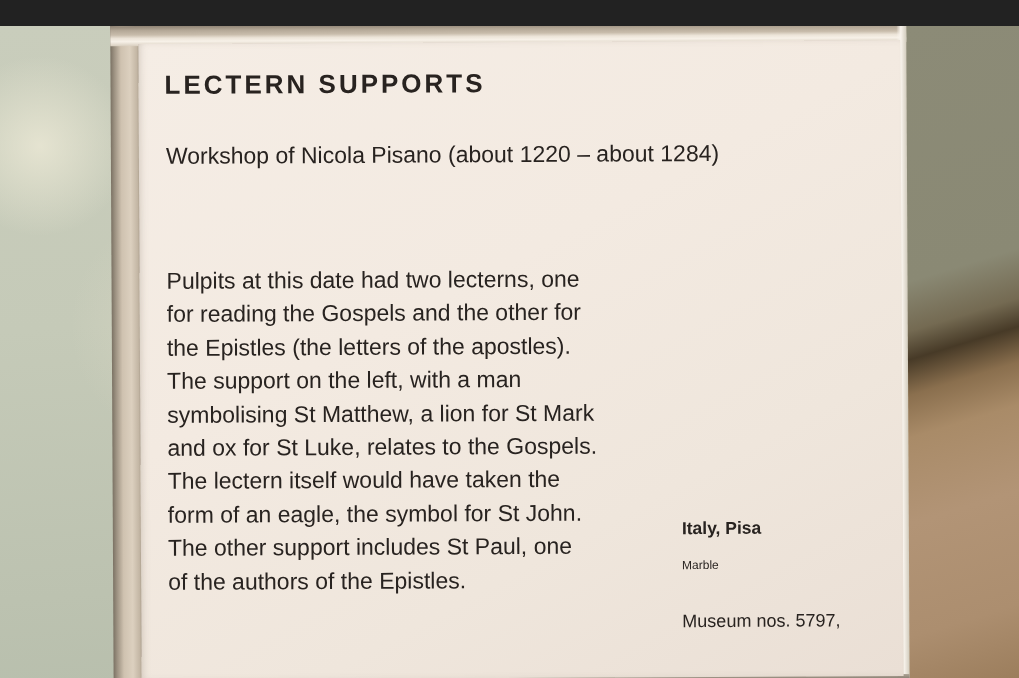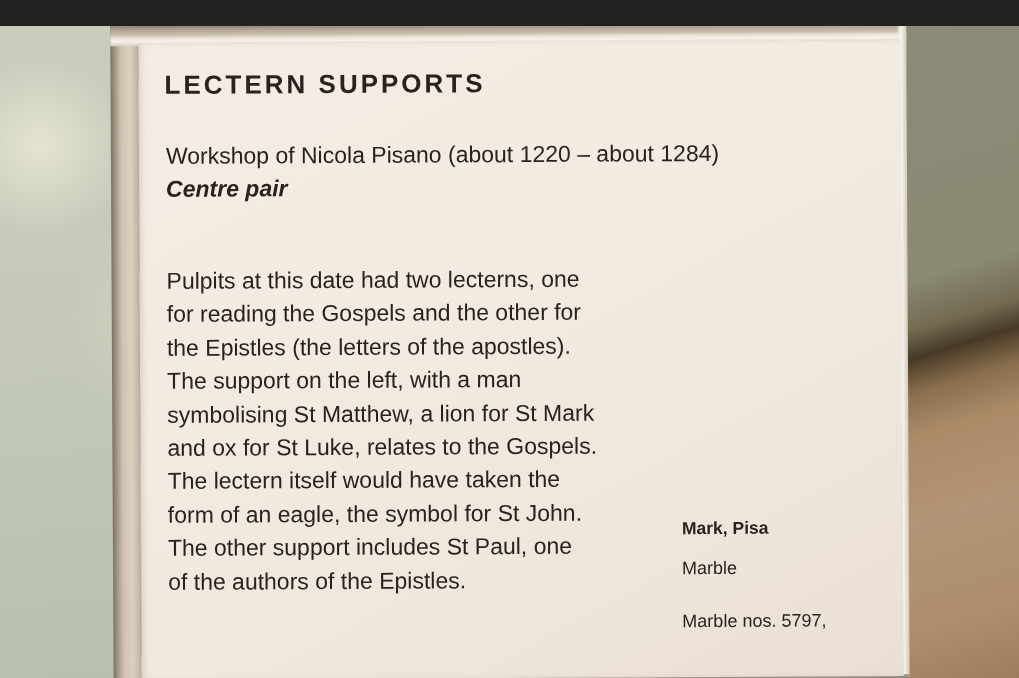--- a/index.html
+++ b/index.html
@@ -96,21 +96,21 @@
   .meta-subtitle    { top: 132px; font-style: italic; font-weight: 600; }
 
   .description {
     left: 27px; top: 221px;
     font-size: 23px;
     line-height: 33.4px;
     color: #262118;
   }
   .description div { position: static; white-space: nowrap; }
   .side-origin   { top: 477px; font-size: 17.5px; font-weight: 700; }
-  .side-material { top: 517px; font-size: 18px; }
+  .side-material { top: 517px; font-size: 12px; }
   .side-museum   { top: 568px; font-size: 18px; line-height: 24.5px; }
   .side-museum div { position: static; white-space: nowrap; }
   .side-block > div, .side-museum { left: 541px; }
 </style>
 </head>
 <body>
 
 <div class="photo">
 
   <div class="wall-left"></div>
@@ -123,38 +123,37 @@
     <div class="card-right-edge"></div>
     <div class="holder-bottom"></div>
 
     <div class="card">
 
       <div class="txt title">LECTERN SUPPORTS</div>
 
 
       <div class="txt meta meta-attribution">Workshop of Nicola Pisano (about 1220 – about 1284)</div>
 
-      <div class="txt meta meta-subtitle">Centre pair</div>
 
       <div class="txt description">
         <div>Pulpits at this date had two lecterns, one</div>
         <div>for reading the Gospels and the other for</div>
         <div>the Epistles (the letters of the apostles).</div>
         <div>The support on the left, with a man</div>
         <div>symbolising St Matthew, a lion for St Mark</div>
         <div>and ox for St Luke, relates to the Gospels.</div>
         <div>The lectern itself would have taken the</div>
         <div>form of an eagle, the symbol for St John.</div>
         <div>The other support includes St Paul, one</div>
         <div>of the authors of the Epistles.</div>
       </div>
 
-      <div class="txt side-origin" style="left:541px;">Mark, Pisa</div>
+      <div class="txt side-origin" style="left:541px;">Italy, Pisa</div>
 
       <div class="txt side-material" style="left:541px;">Marble</div>
 
       <div class="txt side-museum" style="left:541px;">
-        <div>Marble nos. 5797,</div>
+        <div>Museum nos. 5797,</div>
       </div>
 
     </div>
   </div>
 </div>
 
 </body></html>

